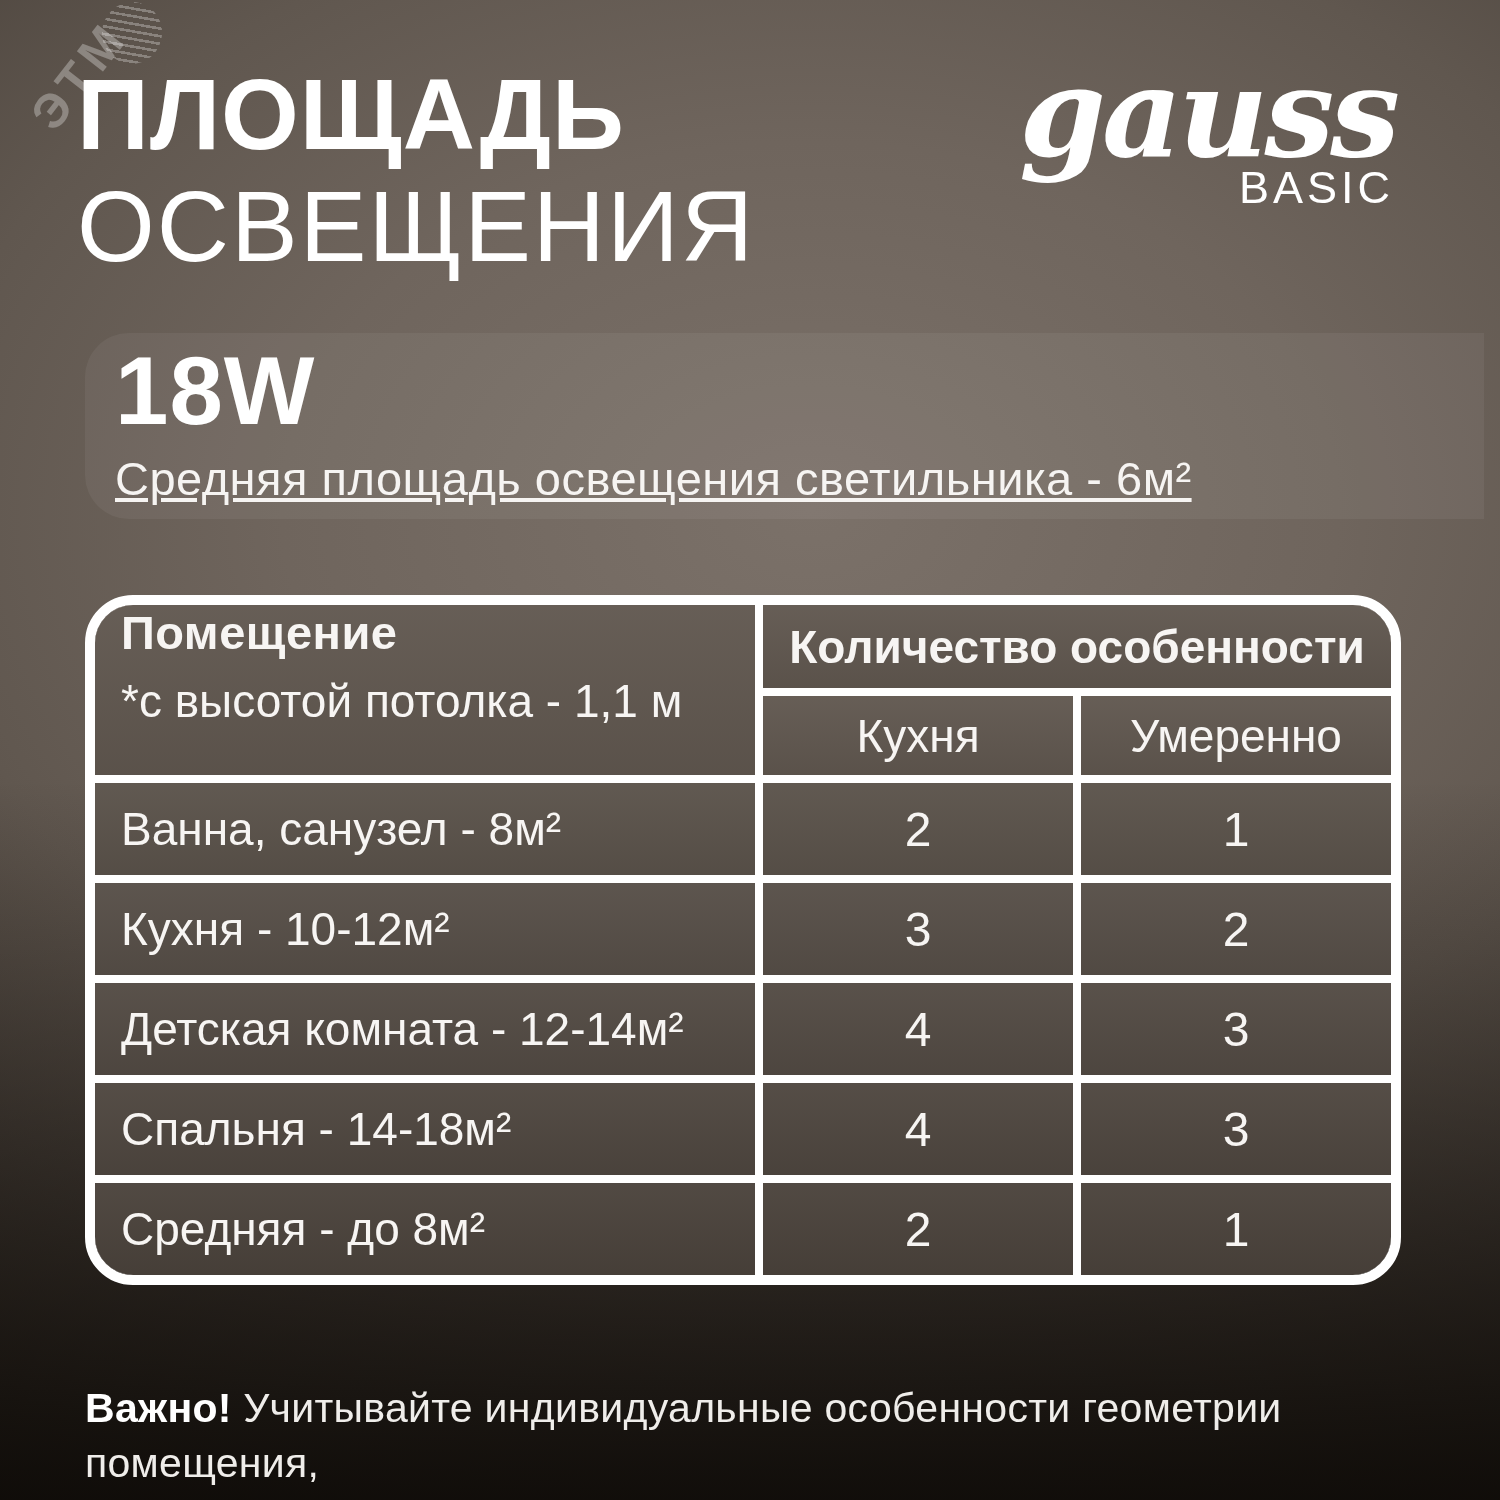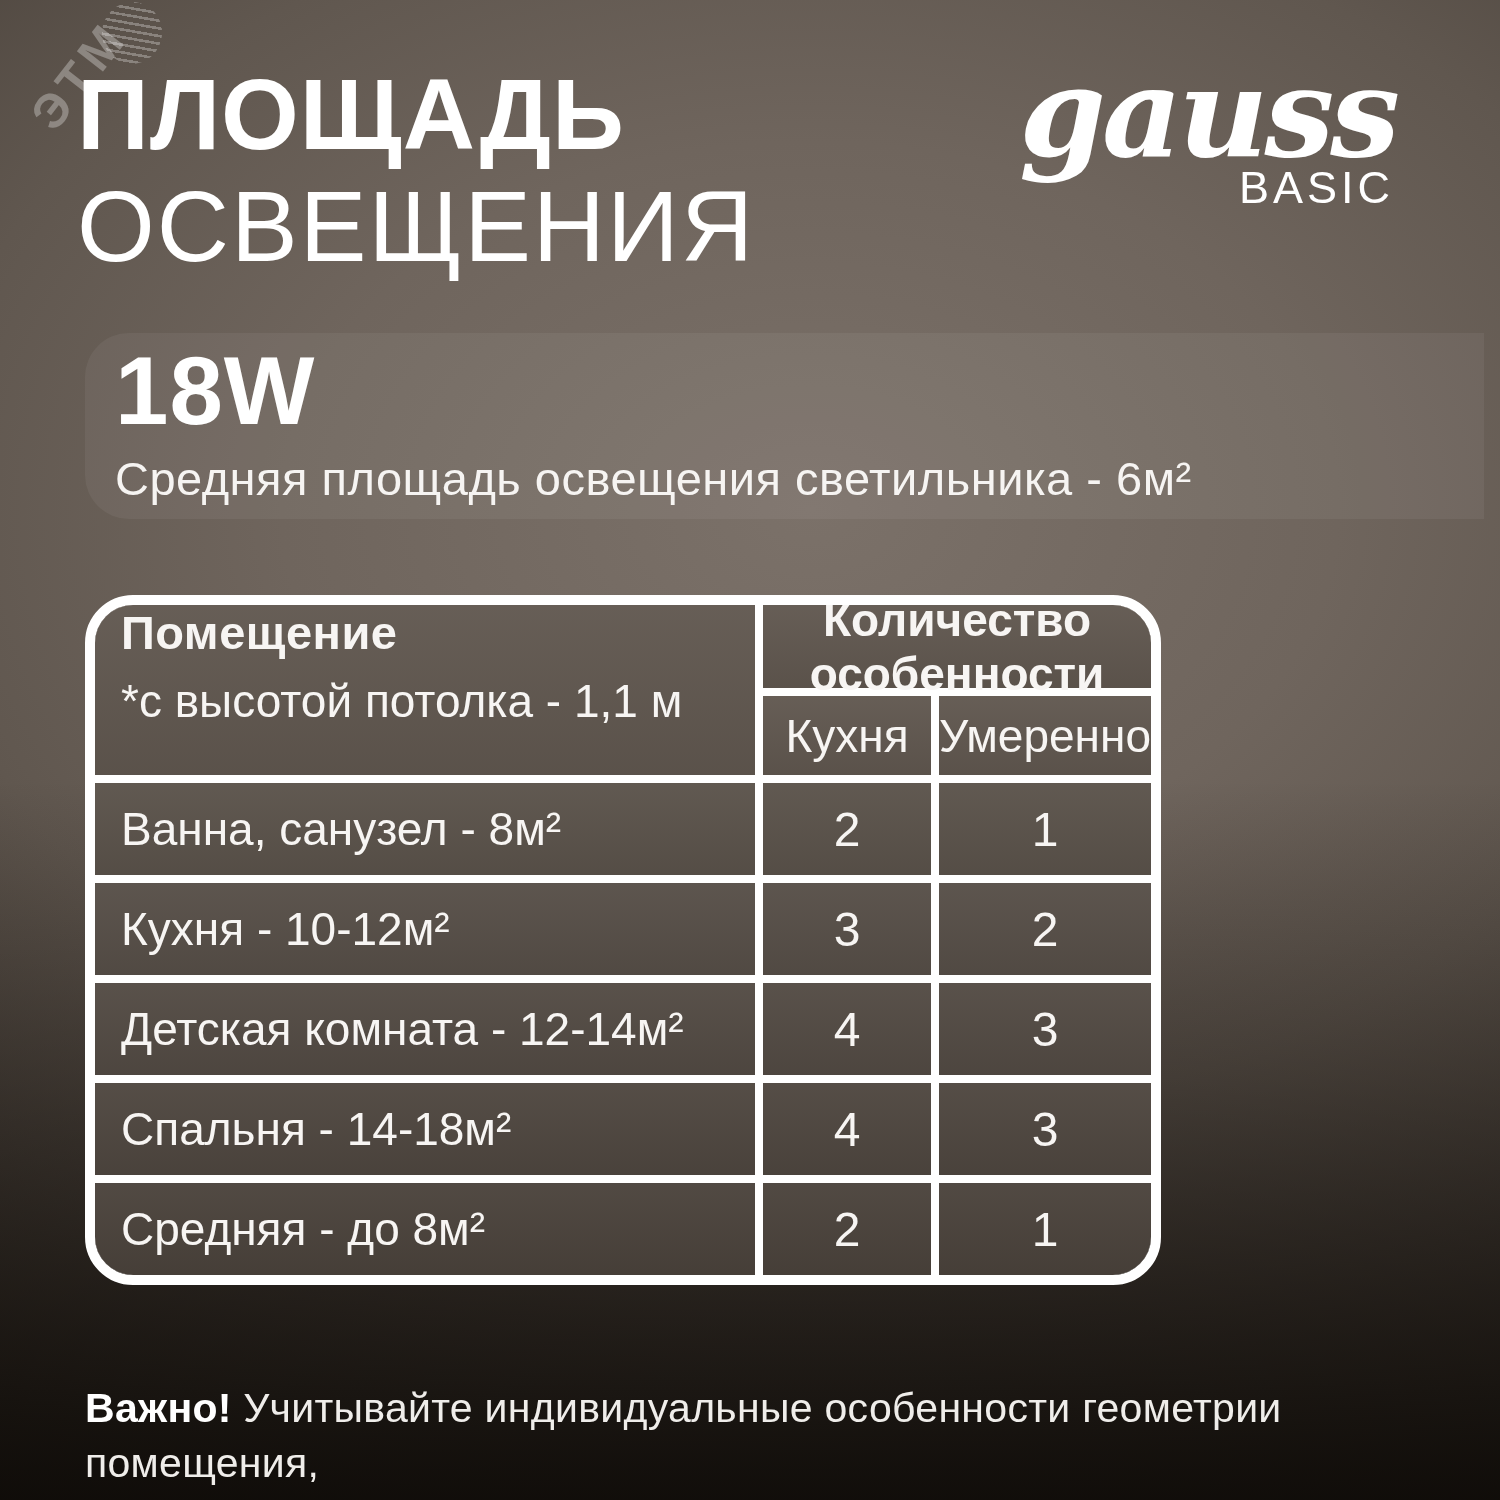--- a/index.html
+++ b/index.html
@@ -52,25 +52,25 @@
 
   
   .power{
     position:absolute;left:85px;right:16px;top:333px;height:186px;
     border-radius:44px 0 0 44px;
     background:rgba(255,255,255,0.055);
     box-sizing:border-box;
     padding:10px 0 0 30px;
   }
   .power .watt{font-size:96px;font-weight:700;letter-spacing:1px;line-height:1.0;}
-  .power .sub{font-size:47px;font-weight:400;color:#f6f4f2;margin-top:12px;letter-spacing:0.5px;}
+  .power .sub{font-size:47px;font-weight:400;color:#f6f4f2;margin-top:12px;letter-spacing:0.5px;text-decoration:underline;}
 
   
   .tbl{
-    position:absolute;left:85px;top:595px;width:1076px;
+    position:absolute;left:85px;top:595px;width:1316px;
     box-sizing:border-box;
     border:10px solid #ffffff;
     border-radius:48px;
     overflow:hidden;
     background:#ffffff;
   }
   .grid{
     display:grid;
     grid-template-columns:660px 1fr 1fr;
     grid-template-rows:83px 79px repeat(5, 92px);

